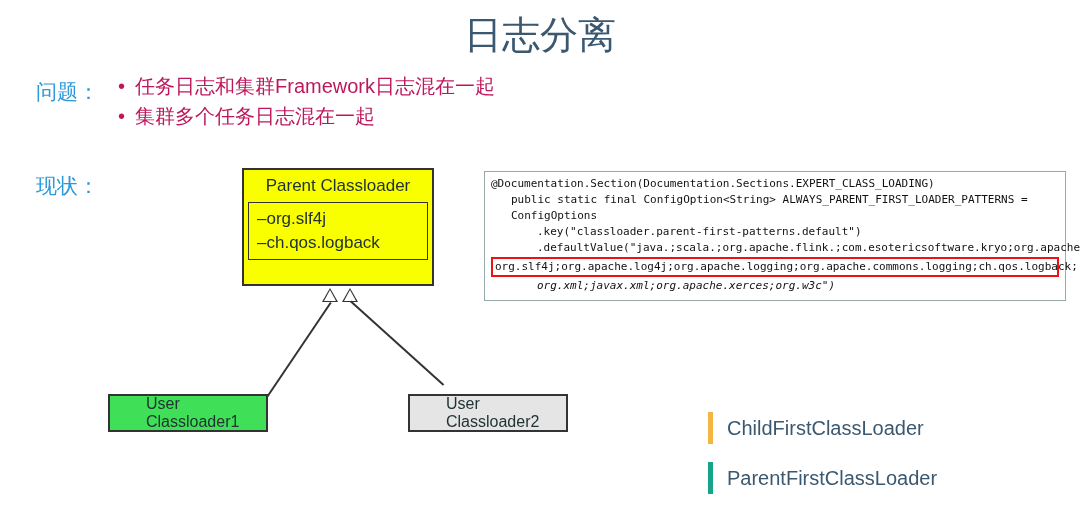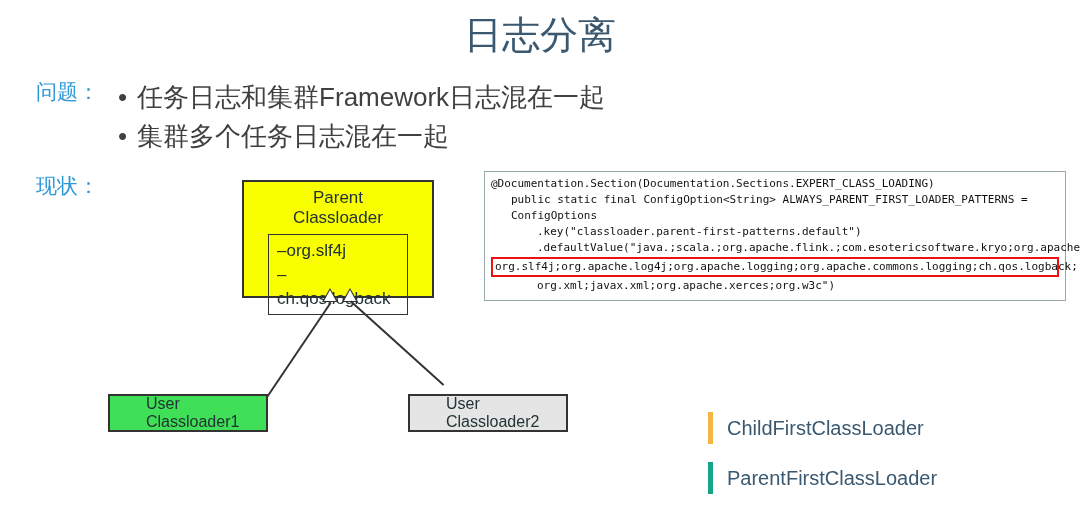--- a/index.html
+++ b/index.html
@@ -21,36 +21,36 @@
       position: absolute;
       color: #2d99d8;
       font-size: 21px;
       font-weight: 500;
     }
     .problem-label { left: 36px; top: 78px; }
     .status-label { left: 36px; top: 172px; }
     .bullets {
       position: absolute;
       left: 118px;
-      top: 78px;
-      color: #404040;
-      font-size: 26px;
+      top: 71px;
+      color: #be185d;
+      font-size: 20px;
       line-height: 1.5;
     }
     .bullets li { list-style: none; }
     .bullets li::before { content: "•"; margin-right: 10px; }
     
     .diagram { position: absolute; left: 90px; top: 162px; width: 600px; height: 310px; }
     .parent-box {
       position: absolute;
-      left: 152px; top: 18px;
+      left: 152px; top: 6px;
       width: 192px; height: 118px;
       background: #faff00;
       border: 2px solid #333;
-      padding: 6px 24px;
+      padding: 6px 4px;
     }
     .parent-title { font-size: 17px; color: #233; text-align: center; margin-bottom: 6px; }
     .parent-inner {
       border: 1.5px solid #333;
       padding: 4px 8px;
       font-size: 17px;
       color: #233;
       line-height: 1.4;
     }
     .child-box {
@@ -104,21 +104,21 @@
     .code-panel .l1 { padding-left: 0; }
     .code-panel .l2 { padding-left: 20px; }
     .code-panel .l3 { padding-left: 46px; }
     .code-panel .l4 { padding-left: 46px; }
     .code-panel .hl {
       border: 2.5px solid #e11;
       display: block;
       padding: 0 2px;
       margin: 1px 0;
     }
-    .code-panel .l5 { padding-left: 46px; }
+    .code-panel .l5 { padding-left: 46px; font-style: italic; }
     
     .legend {
       position: absolute;
       left: 708px; top: 412px;
       font-size: 20px;
       color: #3a5870;
     }
     .legend-item { display: flex; align-items: center; margin-bottom: 18px; }
     .legend-bar { width: 5px; height: 32px; margin-right: 14px; }
     .lb-teal { background: #17a58a; }

